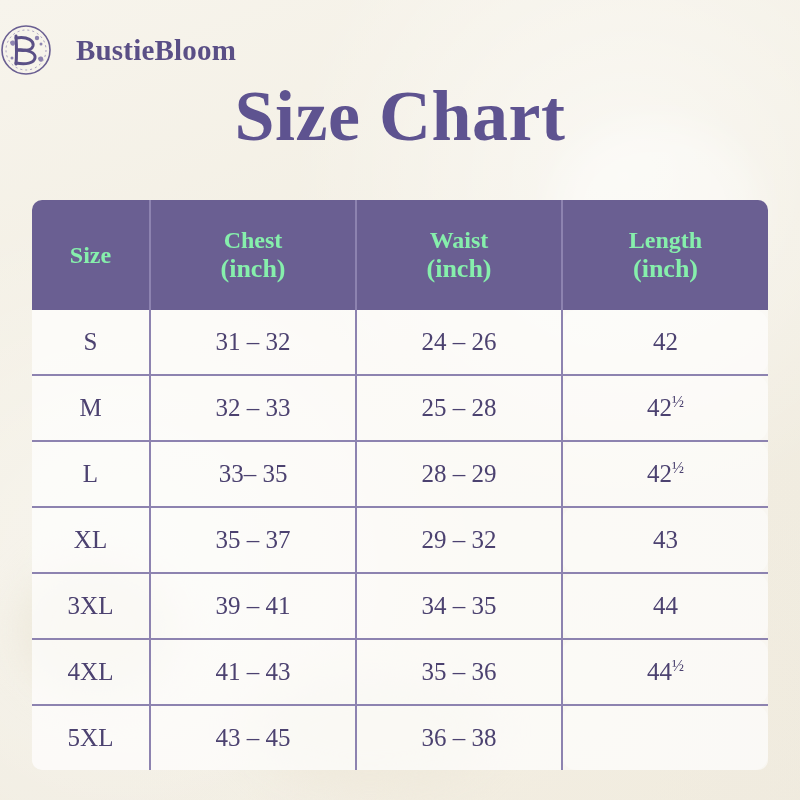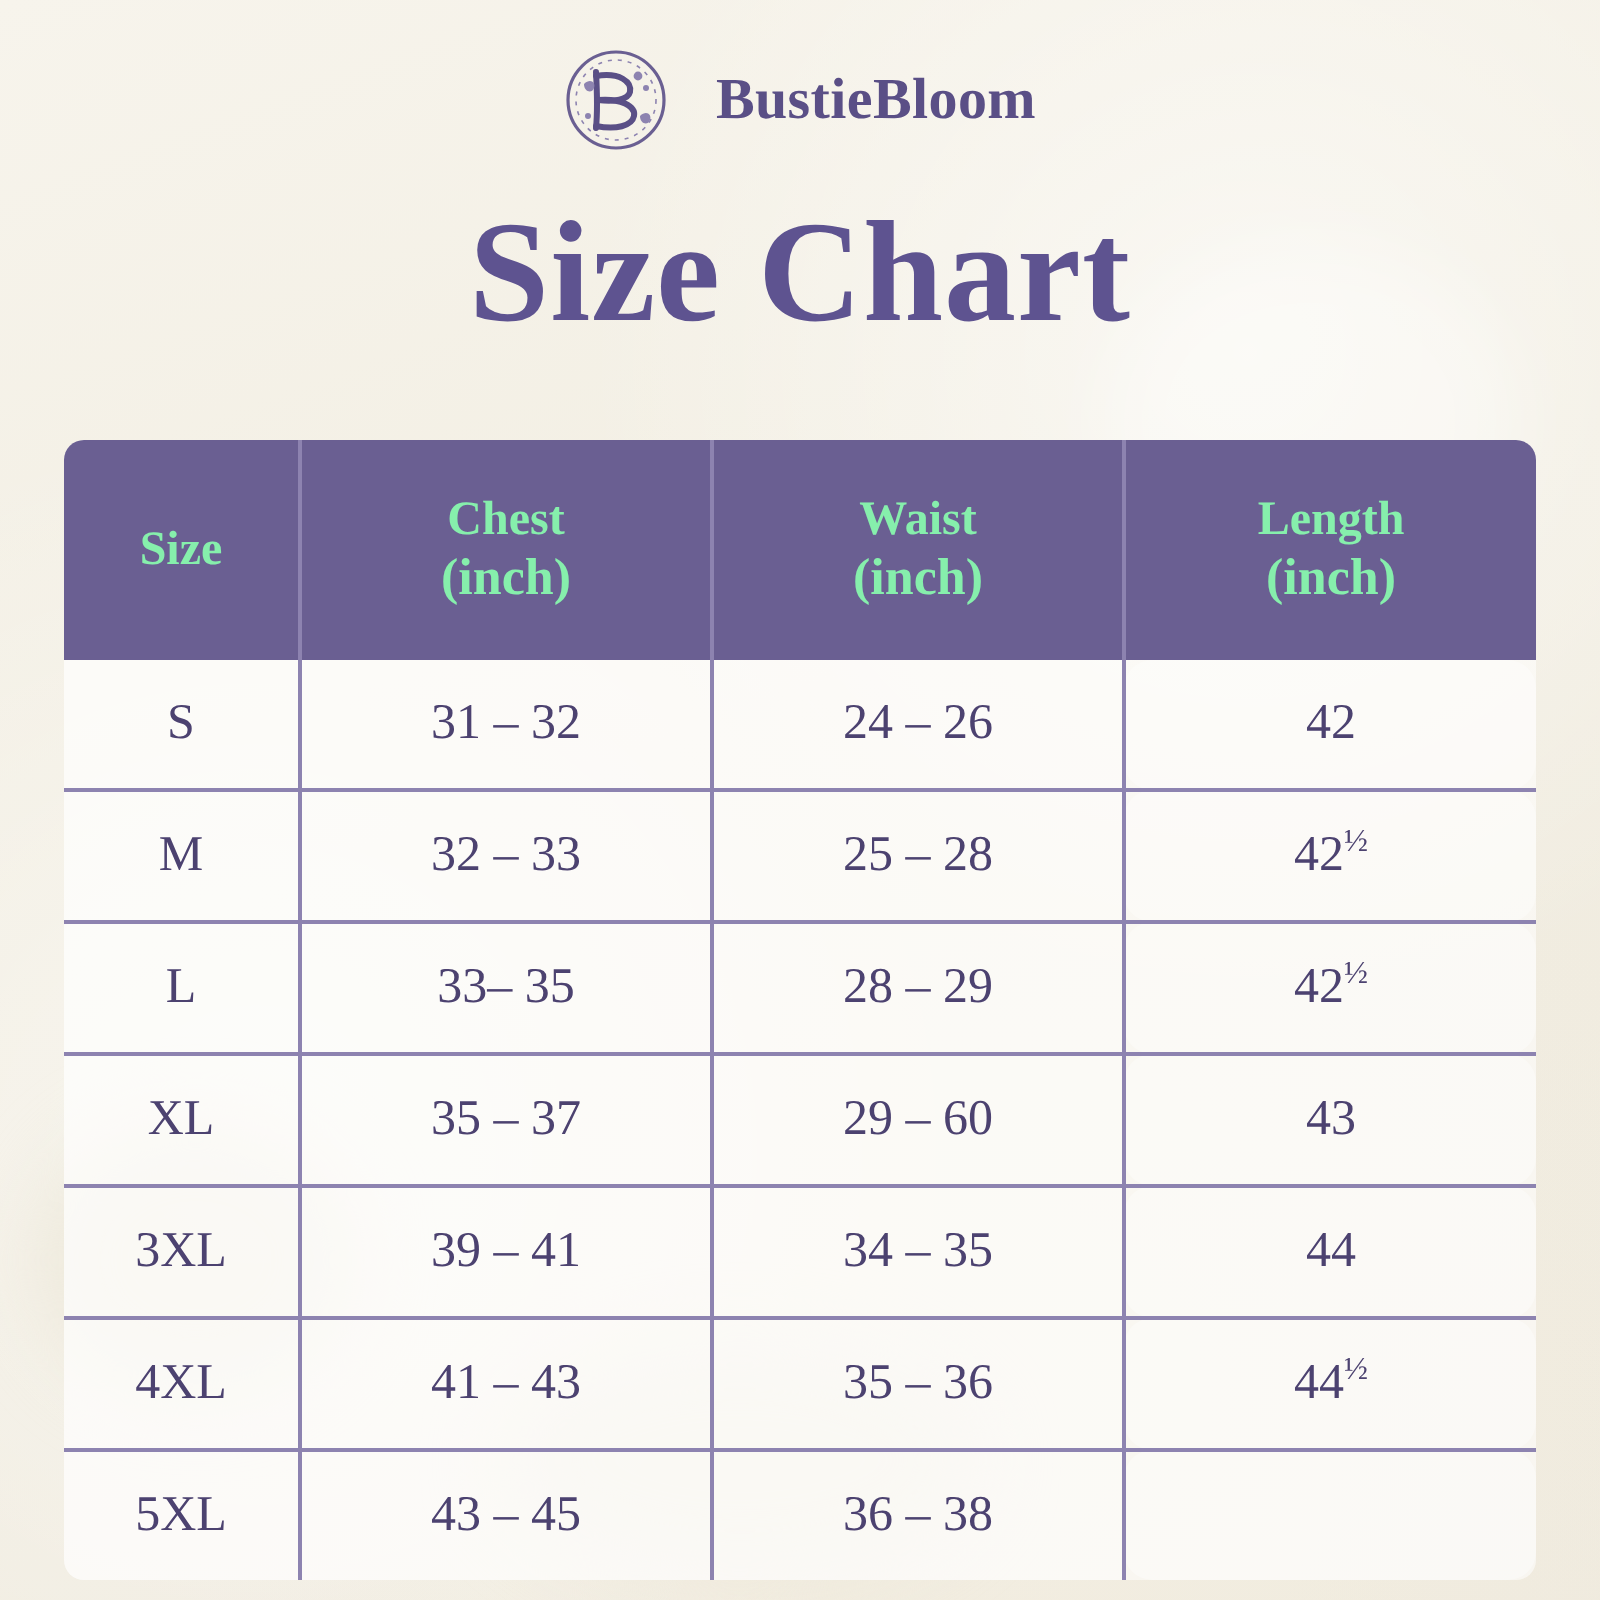--- a/index.html
+++ b/index.html
@@ -33,21 +33,21 @@
     pointer-events: none;
   }
   .blob.b1 { width: 210px; height: 180px; top: 120px; right: 40px; }
   .blob.b2 { width: 160px; height: 140px; top: 560px; left: 18px; background: rgba(236,231,216,0.8); }
   .blob.b3 { width: 240px; height: 120px; bottom: 10px; left: 250px; background: rgba(238,233,219,0.85); }
 
   .brand {
     position: relative;
     display: flex;
     align-items: center;
-    justify-content: center;
+    justify-content: flex-start;
     gap: 24px;
     padding-top: 24px;
   }
   .brand-logo {
     width: 52px;
     height: 52px;
     flex: 0 0 52px;
     position: relative;
   }
   .brand-name {
@@ -57,21 +57,21 @@
     letter-spacing: 0.2px;
     color: #5a4f86;
   }
   .title {
     text-align: center;
     font-family: "Liberation Serif", serif;
     font-weight: bold;
     font-size: 72px;
     line-height: 1;
     color: #5e5390;
-    margin-top: 24px;
+    margin-top: 4px;
     letter-spacing: 0.5px;
     position: relative;
   }
 
   .table-wrap {
     position: relative;
     margin: 32px auto 0 auto;
     width: 736px;
   }
   table.size-chart {
@@ -192,21 +192,21 @@
         </tr>
         <tr>
           <td class="size-cell">L</td>
           <td>33– 35</td>
           <td>28 – 29</td>
           <td><span>42</span><span class="frac">½</span></td>
         </tr>
         <tr>
           <td class="size-cell">XL</td>
           <td>35 – 37</td>
-          <td>29 – 60</td>
+          <td>29 – 32</td>
           <td><span>43</span><span class="frac"></span></td>
         </tr>
         <tr>
           <td class="size-cell">3XL</td>
           <td>39 – 41</td>
           <td>34 – 35</td>
           <td><span>44</span><span class="frac"></span></td>
         </tr>
         <tr>
           <td class="size-cell">4XL</td>

